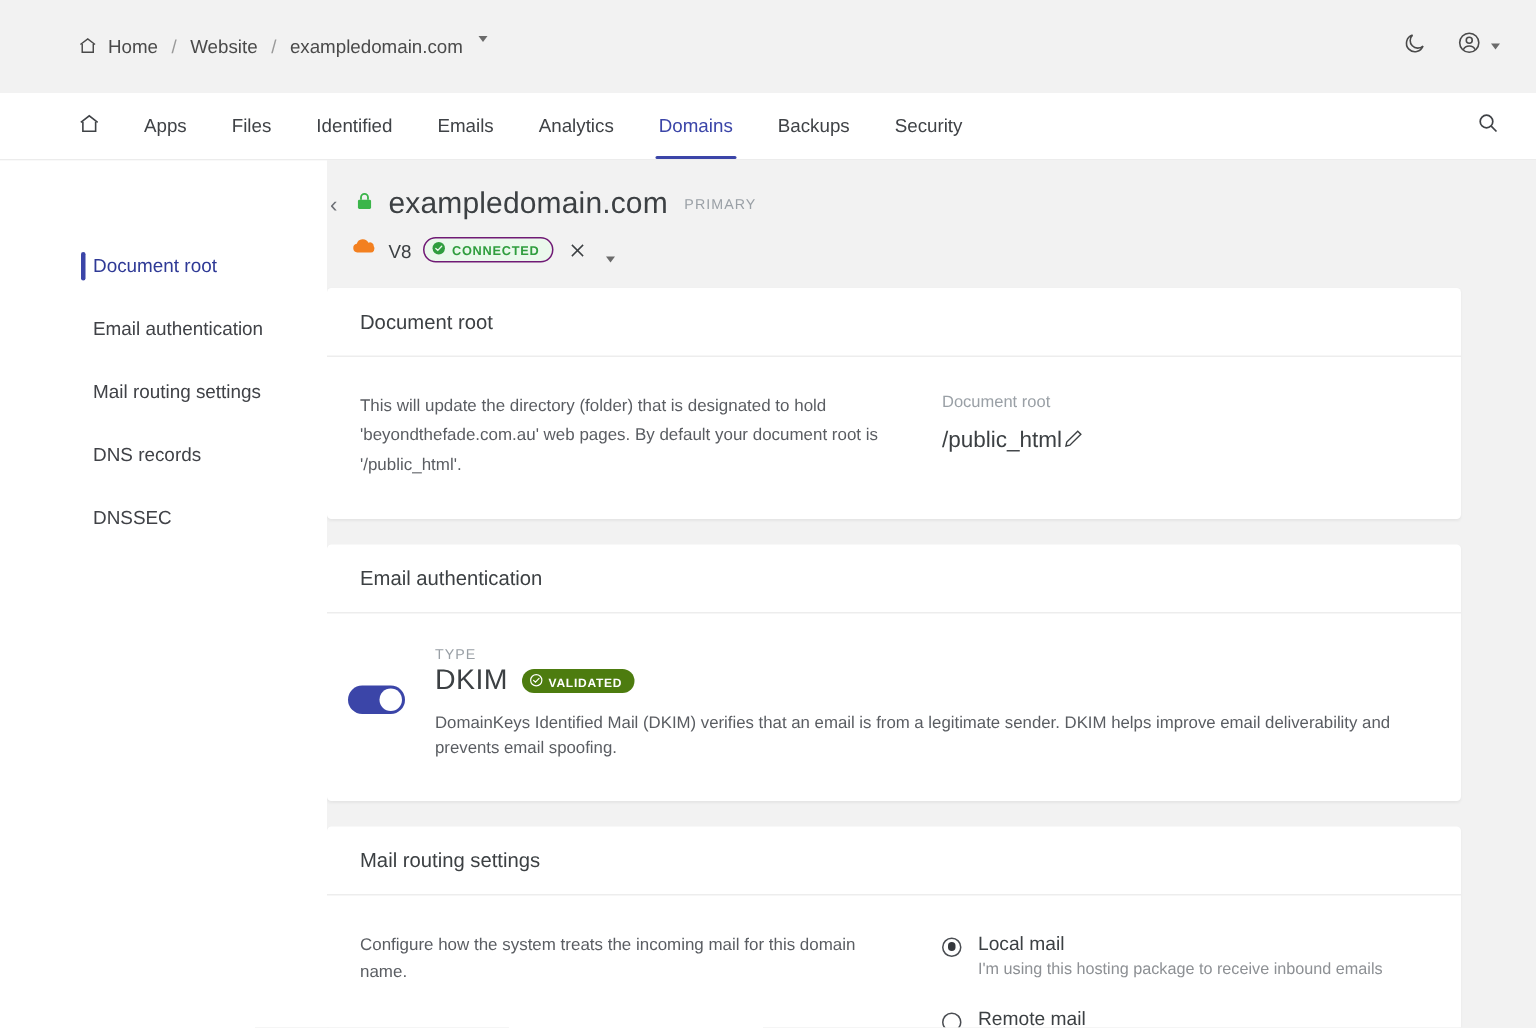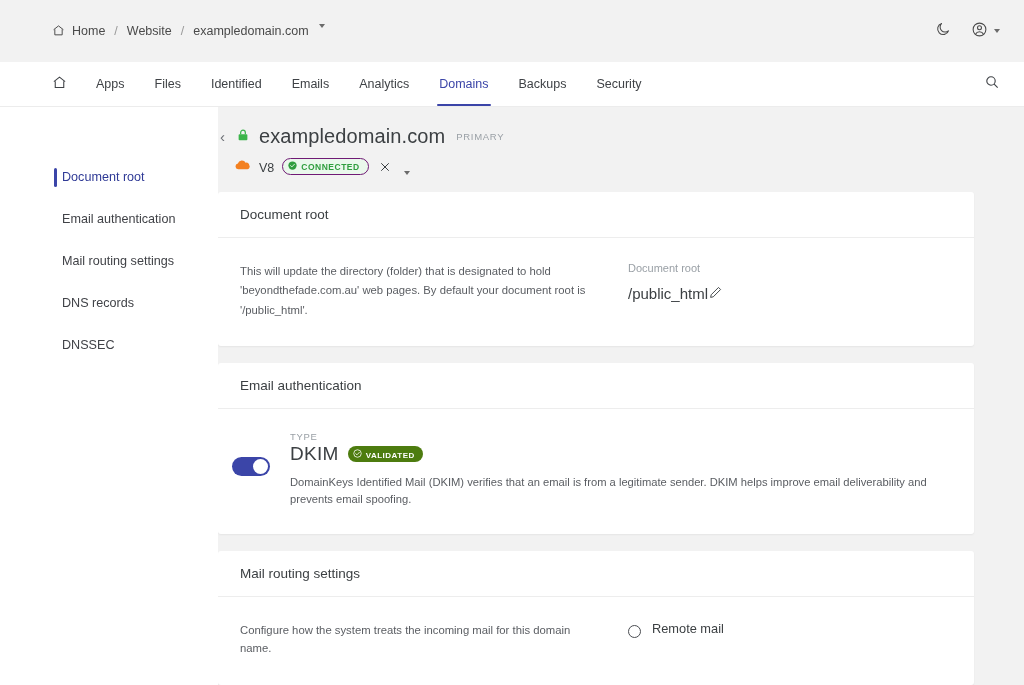--- a/index.html
+++ b/index.html
@@ -337,20 +337,27 @@
         </div>
       </div>
     </div>
 
     <div class="card">
       <div class="card-head">Mail routing settings</div>
       <div class="mail-body">
         <div class="mail-desc">Configure how the system treats the incoming mail for this domain name.</div>
         <div class="radios">
           <div class="radio-row">
+            <div class="radio checked"></div>
+            <div>
+              <div class="radio-title">Local mail</div>
+              <div class="radio-sub">I'm using this hosting package to receive inbound emails</div>
+            </div>
+          </div>
+          <div class="radio-row">
             <div class="radio"></div>
             <div>
               <div class="radio-title">Remote mail</div>
 
             </div>
           </div>
         </div>
       </div>
     </div>
 

